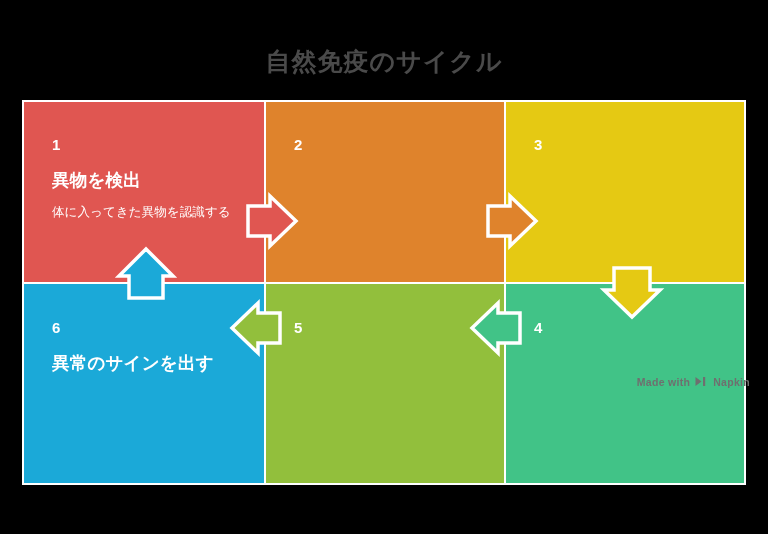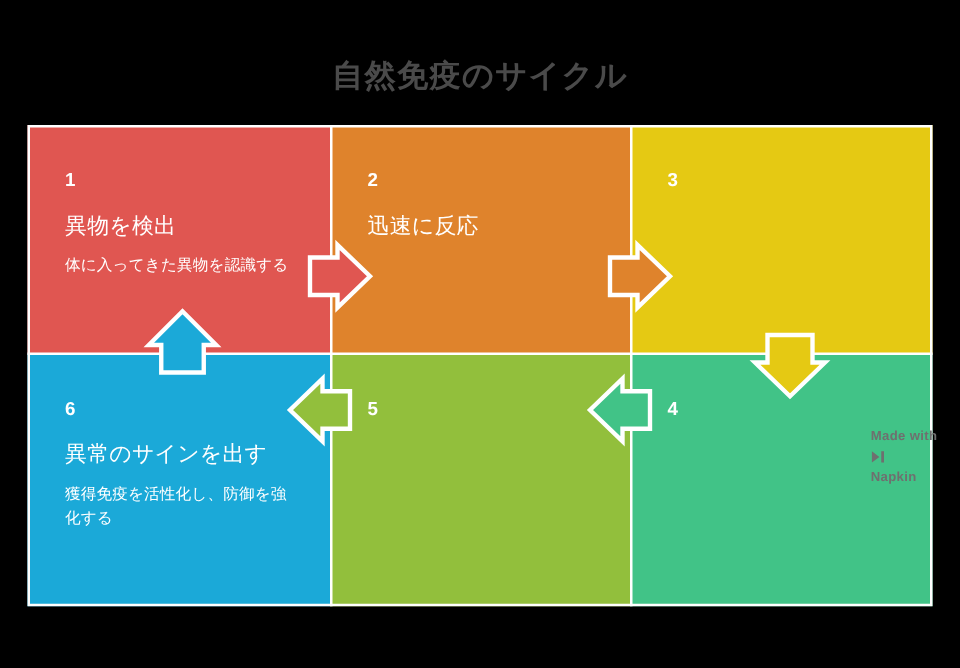--- a/index.html
+++ b/index.html
@@ -46,21 +46,21 @@
 
   .cell .num {
     font-size: 15px;
     font-weight: bold;
     color: #ffffff;
     line-height: 18px;
     margin-bottom: 14px;
   }
   .cell .ctitle {
     font-size: 17.5px;
-    font-weight: normal;
+    font-weight: bold;
     color: #ffffff;
     line-height: 25px;
     margin-bottom: 10px;
     letter-spacing: .2px;
   }
   .cell .cbody {
     font-size: 12.5px;
     font-weight: normal;
     color: #ffffff;
     line-height: 19px;
@@ -89,21 +89,20 @@
   
   .watermark {
     position: absolute;
     right: 18px; bottom: 12px;
     display: flex; gap: 5px;
     font-size: 10.5px;
     font-weight: bold;
     color: #6f6f6f;
     letter-spacing: .3px;
     z-index: 9;
-    flex-direction: column;
   }
   .wm-logo { display: inline-block; width: 13px; height: 11px; }
 </style>
 </head>
 <body>
 
 <div id="root">
 
   <div class="title">自然免疫のサイクル</div>
 
@@ -113,35 +112,33 @@
       <div class="cell-inner">
         <div class="num">1</div>
         <div class="ctitle">異物を検出</div>
         <div class="cbody">体に入ってきた異物を認識する</div>
       </div>
     </div>
 
     <div class="cell c2">
       <div class="cell-inner">
         <div class="num">2</div>
-        <div class="ctitle">迅速に反応</div>
       </div>
     </div>
 
     <div class="cell c3">
       <div class="cell-inner">
         <div class="num">3</div>
       </div>
     </div>
 
     <div class="cell c6">
       <div class="cell-inner">
         <div class="num">6</div>
         <div class="ctitle">異常のサインを出す</div>
-        <div class="cbody">獲得免疫を活性化し、防御を強化する</div>
       </div>
     </div>
 
     <div class="cell c5">
       <div class="cell-inner">
         <div class="num">5</div>
       </div>
     </div>
 
     <div class="cell c4">

